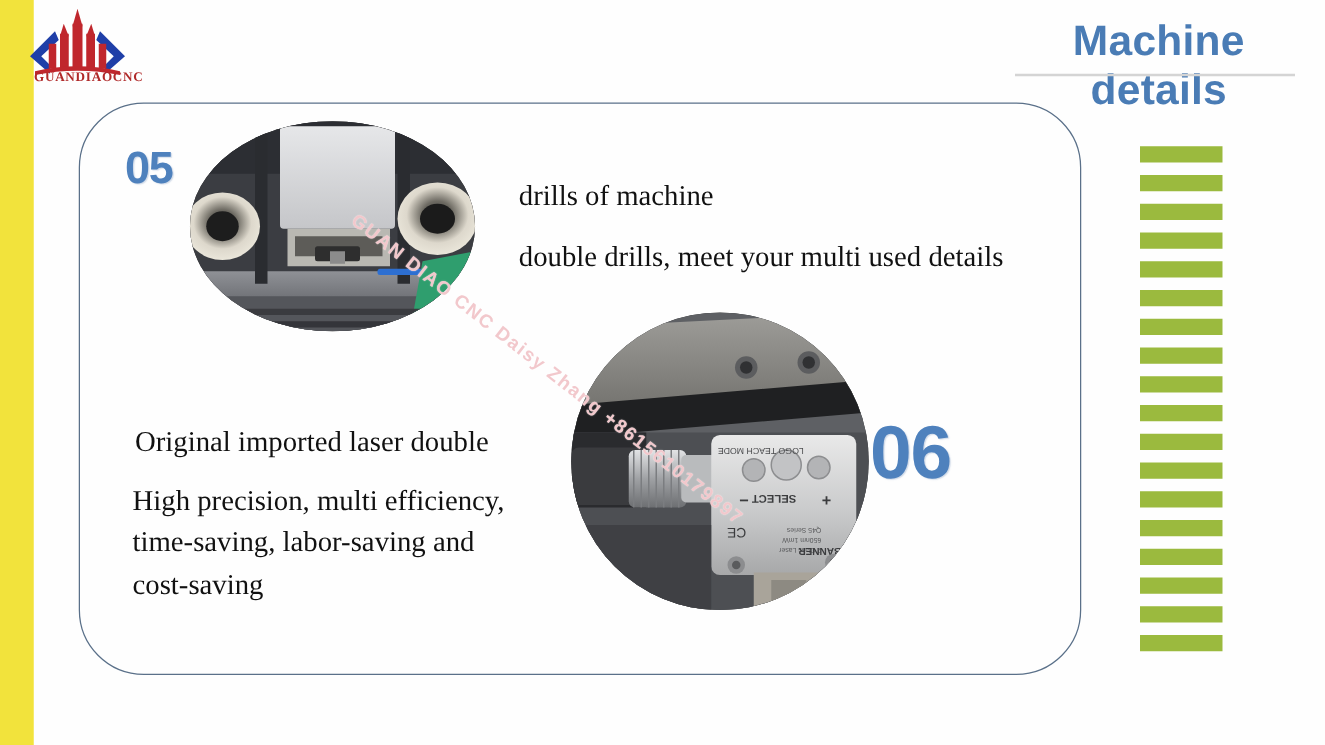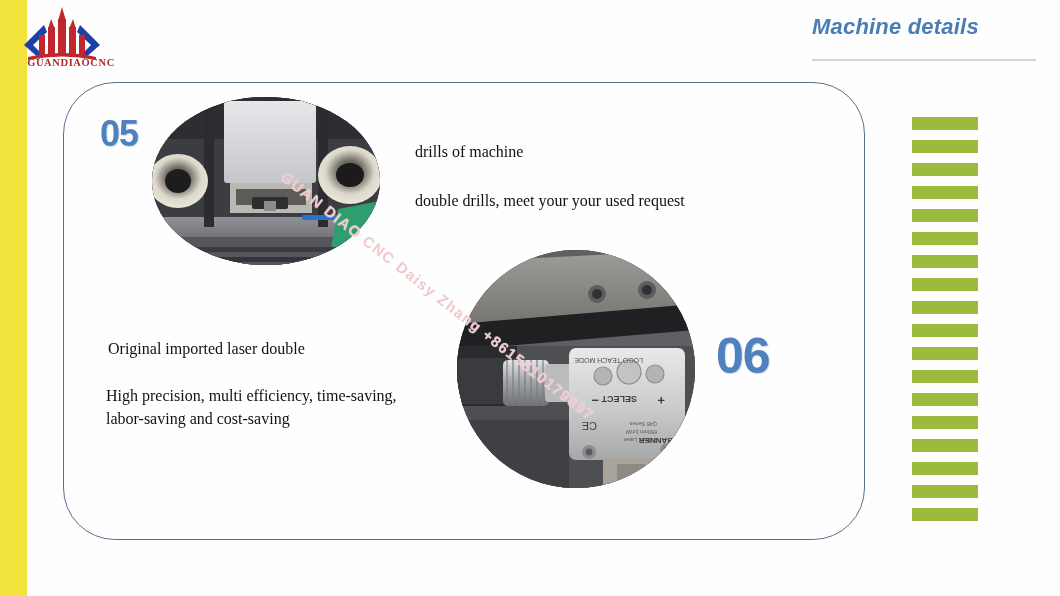--- a/index.html
+++ b/index.html
@@ -51,27 +51,26 @@
     color: #b02a2a;
     letter-spacing: 0.6px;
   }
 
   
   .title {
     position: absolute;
     left: 812px;
     top: 14px;
     width: 230px;
-    text-align: left;
+    text-align: center;
     font-family: "Liberation Sans", sans-serif;
-    font-size: 22px;
+    font-size: 34px;
     font-weight: bold;
     color: #4a7cb5;
     letter-spacing: 0.2px;
-    font-style: italic;
   }
   .title-underline {
     position: absolute;
     left: 812px;
     top: 59px;
     width: 224px;
     height: 2px;
     background: #d4d4d4;
   }
 
@@ -91,21 +90,21 @@
   
   .num {
     position: absolute;
     font-family: "Liberation Sans", sans-serif;
     font-weight: bold;
     color: #4e81bd;
     letter-spacing: -1px;
     text-shadow: 1px 1px 1px rgba(120,150,190,0.35);
   }
   .num-05 { left: 100px; top: 113px; font-size: 36px; }
-  .num-06 { left: 716px; top: 327px; font-size: 50px; }
+  .num-06 { left: 696px; top: 327px; font-size: 60px; }
 
   
   .photo {
     position: absolute;
     border-radius: 50%;
     overflow: hidden;
     background: #2b2b2b;
   }
   .photo-drills {
     left: 152px;
@@ -119,21 +118,21 @@
     width: 238px;
     height: 238px;
   }
   .photo svg { display: block; width: 100%; height: 100%; }
 
   
   .txt {
     position: absolute;
     font-family: "Liberation Serif", serif;
     color: #111111;
-    font-size: 16px;
+    font-size: 23px;
     line-height: 1.45;
     white-space: pre-line;
   }
   .txt-a { left: 415px; top: 140px; width: 420px; }
   .txt-b { left: 415px; top: 189px; width: 430px; }
   .txt-c { left: 108px; top: 337px; width: 330px; }
   .txt-d { left: 106px; top: 384px; width: 322px; }
 
   
   .watermark {
@@ -245,21 +244,21 @@
       <rect x="150" y="118" width="46" height="5" rx="2" fill="#2d6fd1"></rect>
 
       <path d="M186 112 L228 104 L228 168 L176 168 Z" fill="#2f9e6e"></path>
 
       <rect x="20" y="150" width="190" height="5" fill="#3a3b3f"></rect>
       <rect x="20" y="160" width="190" height="5" fill="#34353a"></rect>
     </svg>
   </div>
 
   <div class="txt txt-a">drills of machine</div>
-  <div class="txt txt-b">double drills, meet your your used request</div>
+  <div class="txt txt-b">double drills, meet your multi used details</div>
 
   <div class="photo photo-probe">
     <svg viewBox="0 0 238 238" preserveAspectRatio="xMidYMid slice">
       <defs>
         <linearGradient id="gCast" x1="0" y1="0" x2="0" y2="1">
           <stop offset="0%" stop-color="#9e9d99"></stop>
           <stop offset="100%" stop-color="#6f6e6a"></stop>
         </linearGradient>
         <linearGradient id="gSensor" x1="0" y1="0" x2="0" y2="1">
           <stop offset="0%" stop-color="#e9e9e9"></stop>

